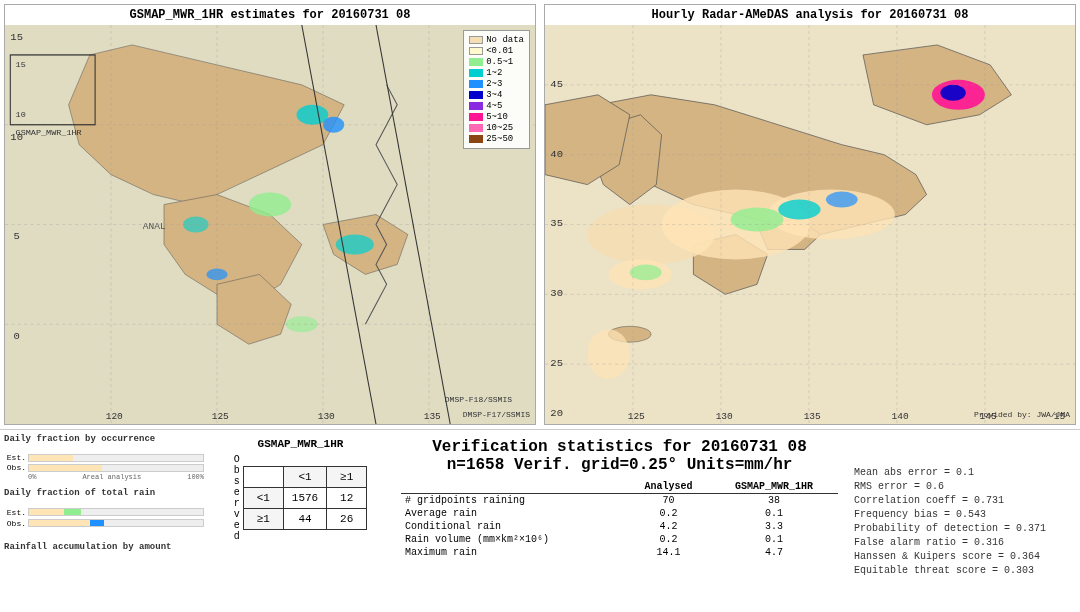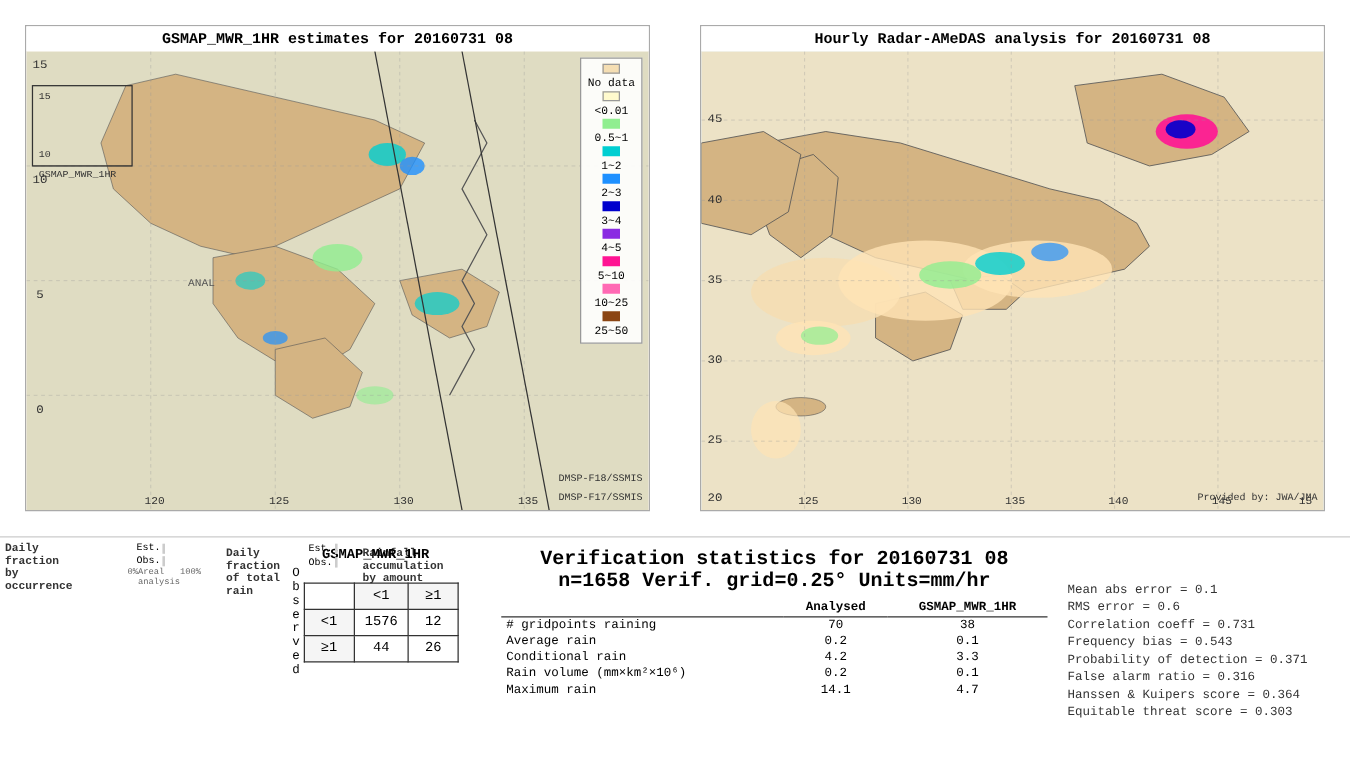--- a/index.html
+++ b/index.html
@@ -27,21 +27,21 @@
       flex-direction: row;
       height: 430px;
       border-bottom: 1px solid #ccc;
     }
 
     .map-panel {
       flex: 1;
       position: relative;
       overflow: hidden;
       border: 1px solid #aaa;
-      margin: 20px;
+      margin: 4px;
     }
 
     .map-title {
       text-align: center;
       font-size: 12px;
       font-weight: bold;
       padding: 3px;
       background: white;
       position: absolute;
       top: 0;
@@ -60,21 +60,20 @@
       padding: 3px 5px;
       font-size: 9px;
       z-index: 20;
     }
 
     .legend-item {
       display: flex;
       align-items: center;
       gap: 3px;
       margin: 1px 0;
-      flex-direction: column;
     }
 
     .legend-color {
       width: 14px;
       height: 8px;
       display: inline-block;
     }
 
     
     .bottom-section {
@@ -82,37 +81,36 @@
       flex-direction: row;
       height: 182px;
       padding: 4px;
       gap: 4px;
     }
 
     
     .charts-area {
       width: 200px;
       display: flex;
-      flex-direction: row;
-      gap: 20px;
+      flex-direction: column;
+      gap: 9px;
       font-size: 9px;
     }
 
     .chart-label {
       font-size: 9px;
       font-weight: bold;
       color: #333;
     }
 
     .bar-chart {
       height: 22px;
       display: flex;
       flex-direction: column;
       gap: 1px;
-      align-items: center;
     }
 
     .bar-row {
       display: flex;
       align-items: center;
       height: 10px;
       gap: 2px;
     }
 
     .bar-row-label {
@@ -250,21 +248,21 @@
       left: 0;
       right: 0;
       bottom: 0;
       width: 100%;
       height: calc(100% - 20px);
     }
 
     .map-caption {
       position: absolute;
       bottom: 20px;
-      right: 5px;
+      right: 23px;
       font-size: 8px;
       color: #333;
       text-align: right;
       z-index: 20;
     }
 
     .map-caption2 {
       position: absolute;
       bottom: 5px;
       right: 5px;

